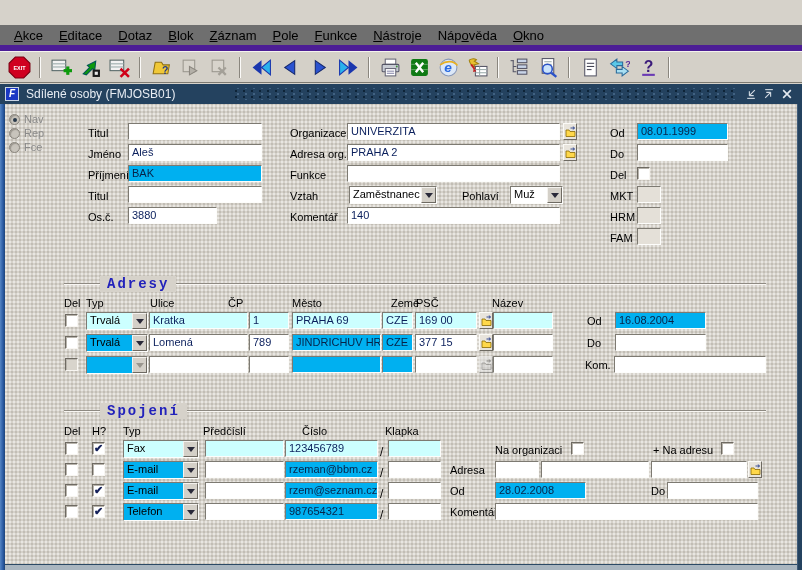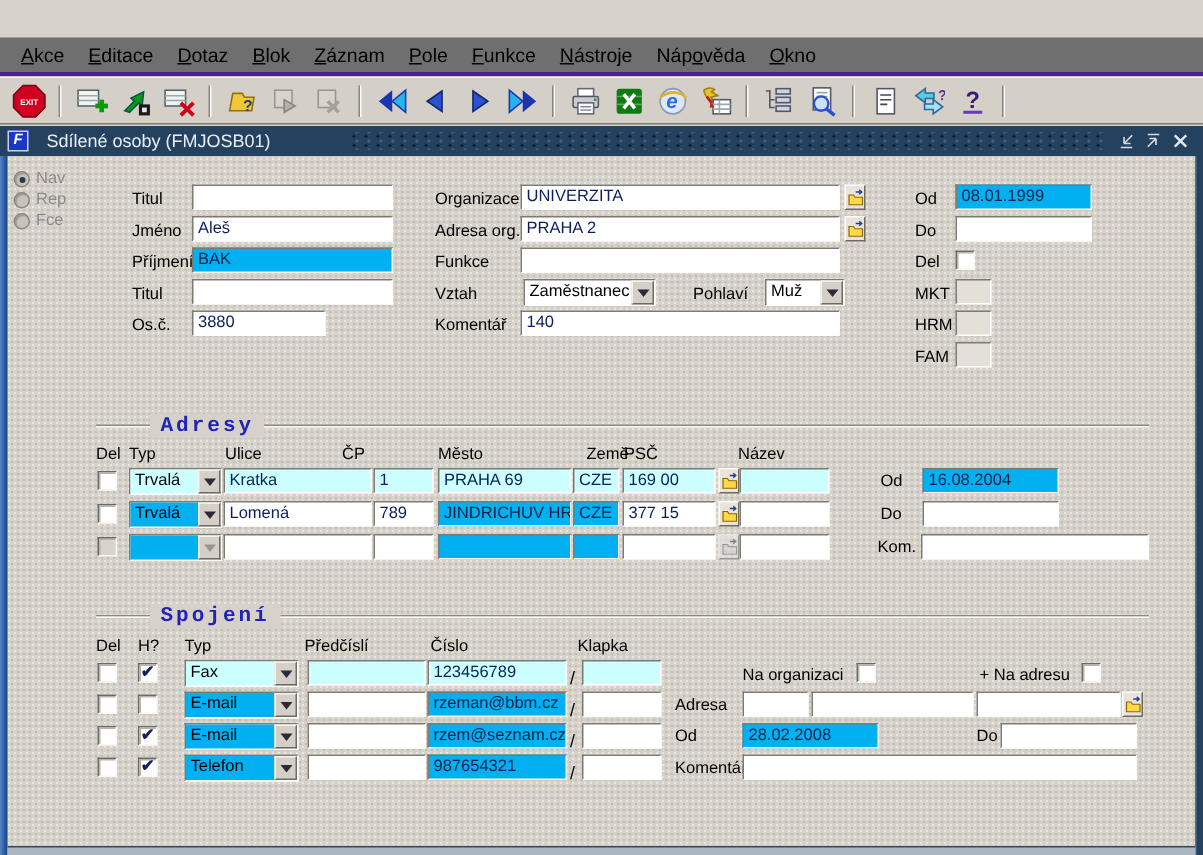--- a/index.html
+++ b/index.html
@@ -11,40 +11,40 @@
   
   .titlebar {
     position:absolute; left:0; top:0; width:802px; height:25px;
     background:linear-gradient(180deg,#4a80ec 0%,#1c50d4 22%,#0f41c4 55%,#1c55dc 78%,#4f8cf2 100%);
     display:flex; align-items:center; padding-left:5px;
   }
   .app-icon { width:16px; height:16px; display:inline-block; }
   .title-text { color:#fff; font-size:13px; font-weight:bold; margin-left:6px; text-shadow:1px 1px 1px #0a1a60; }
   .menubar {
     position:absolute; left:0; top:25px; width:802px; height:26px;
-    background:#6f6f6f; border-bottom:3px solid #4c1d95;
+    background:#6f6f6f; border-bottom:6px solid #4c1d95;
     display:flex; align-items:center; padding-left:6px;
   }
   .menu-item { font-size:13px; color:#000; padding:0 8px; cursor:default; white-space:nowrap; }
   .menu-item .mn { text-decoration:underline; }
   .toolbar {
     position:absolute; left:0; top:51px; width:802px; height:32px;
     background:#d4d0c8; border-top:1px solid #f4f2ee; border-bottom:1px solid #7d7a72;
     display:flex; align-items:center; padding-left:7px; gap:5px;
   }
   .tbtn { width:24px; height:24px; border:none; background:transparent; display:flex; align-items:center; justify-content:center; padding:0; }
   .tsep { width:2px; height:21px; border-left:1px solid #8a867e; border-right:1px solid #fbfaf8; margin:0 3px; }
   
   .innerbar {
     position:absolute; left:0; top:84px; width:802px; height:20px;
     background:#24425f; display:flex; align-items:center; padding-left:5px;
   }
   .form-icon { width:14px; height:14px; background:#1a38c4; border:1px solid #c8d4e4; color:#fff;
     font-size:10px; font-weight:bold; font-style:italic; text-align:center; line-height:12px; display:inline-block; }
-  .innertitle { color:#e8edf4; font-size:12px; margin-left:12px; white-space:nowrap; }
+  .innertitle { color:#e8edf4; font-size:12px; margin-left:7px; white-space:nowrap; }
   .innerpattern {
     position:absolute; left:232px; top:88px; width:506px; height:12px;
     background-image:radial-gradient(#0e2438 1.1px, transparent 1.2px), radial-gradient(#416282 1.1px, transparent 1.2px);
     background-size:8px 6px; background-position:0 0, 2px 3px;
   }
   .winbtn { width:14px; height:13px; margin-left:4px; display:flex; align-items:center; justify-content:center; background:transparent; border:none; padding:0; }
   .winbtns { position:absolute; right:8px; top:87px; display:flex; }
   
   .content {
     position:absolute; left:0; top:104px; width:802px; height:566px;
@@ -433,21 +433,21 @@
     <div class="fld" style="left:615px;top:230px;width:91px"></div>
     <span class="lbl" style="left:585px;top:255px">Kom.</span>
     <div class="fld" style="left:614px;top:252px;width:152px"></div>
 
     <div class="sect-line" style="left:64px;top:306px;width:702px"></div>
     <span class="sect-title" style="left:100px;top:299px">Spojení</span>
     <span class="hdr" style="left:64px;top:321px">Del</span>
     <span class="hdr" style="left:92px;top:321px">H?</span>
     <span class="hdr" style="left:123px;top:321px">Typ</span>
     <span class="hdr" style="left:203px;top:321px">Předčíslí</span>
-    <span class="hdr" style="left:287px;top:321px">Číslo</span>
+    <span class="hdr" style="left:302px;top:321px">Číslo</span>
     <span class="hdr" style="left:385px;top:321px">Klapka</span>
 
     <span class="cb" style="left:65px;top:338px"></span>
     <span class="cb checked" style="left:92px;top:338px"></span>
     <div class="combo pale" style="left:123px;top:336px;width:76px">
         <span class="cval">Fax</span>
         <span class="carw"></span>
       </div>
     <div class="fld pale" style="left:205px;top:336px;width:79px"></div>
     <div class="fld pale" style="left:285px;top:336px;width:93px">123456789</div>

